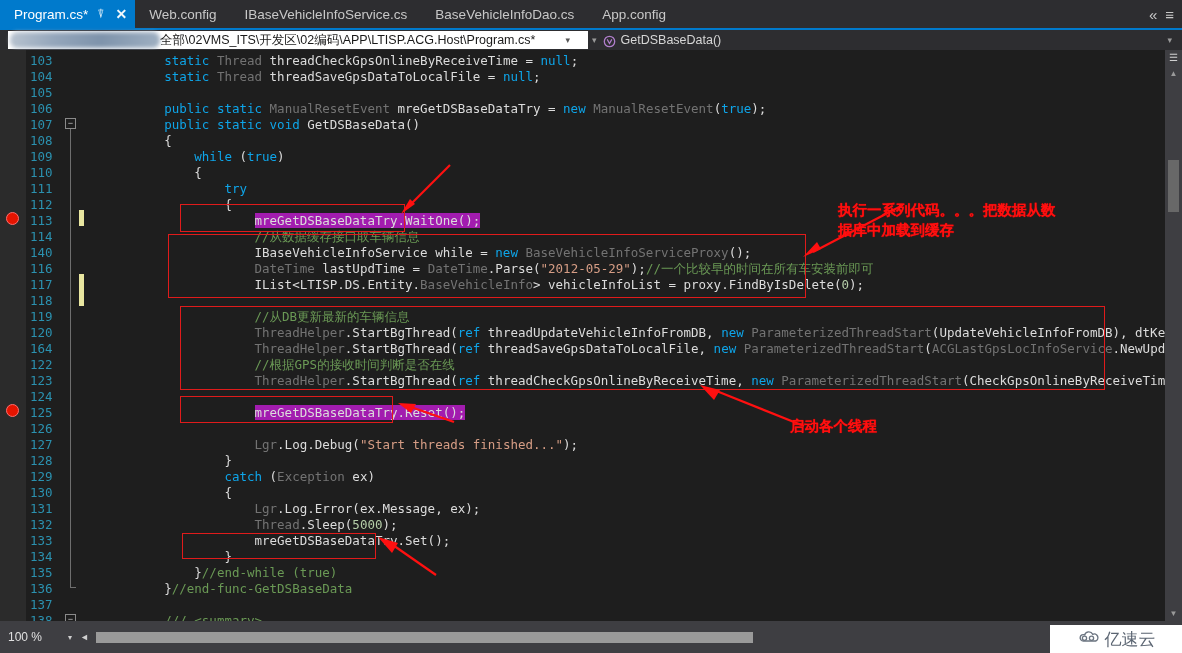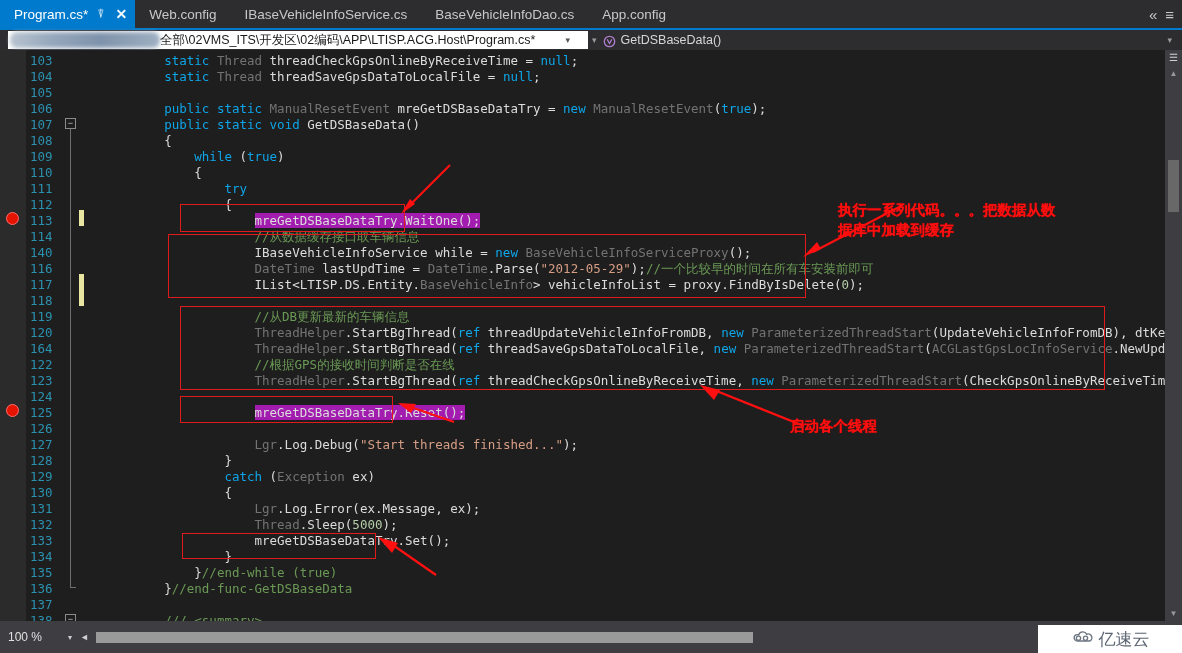--- a/index.html
+++ b/index.html
@@ -136,21 +136,21 @@
     width: 72px; height: 22px; margin-left: 4px;
     color: #e0e0e0; font-size: 12px; padding-left: 4px;
   }
   .zoom-caret { color: #cfcfcf; font-size: 8px; margin-left: auto; margin-right: 4px; }
   .hscroll-left { color: #cfcfcf; font-size: 9px; margin: 0 4px; }
   .hscroll-track {
     flex: 1; height: 15px; background: #3e3e42; position: relative; margin-right: 0;
   }
   .hthumb { position: absolute; left: 3px; top: 2px; width: 657px; height: 11px; background: #9a9a9a; }
   .watermark {
-    position: absolute; right: 0; top: 625px; width: 144px; height: 28px;
+    position: absolute; right: 0; top: 625px; width: 132px; height: 28px;
     background: #ffffff; display: flex; align-items: center; justify-content: center;
     gap: 2px;
   }
   .wm-text { color: #5b6572; font-size: 17px; font-family: "DejaVu Sans", sans-serif; }
 </style>
 </head>
 <body>
 
 <div id="app">
 

